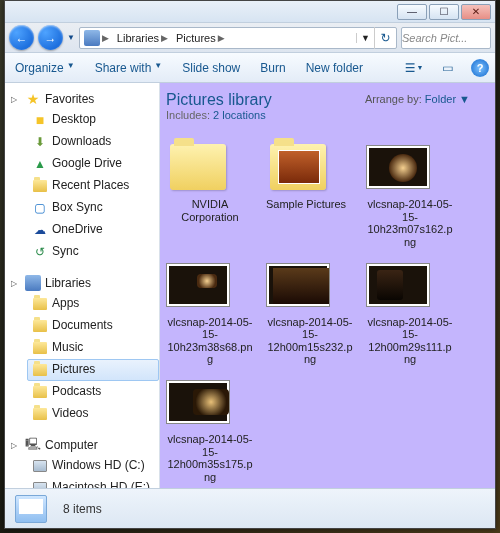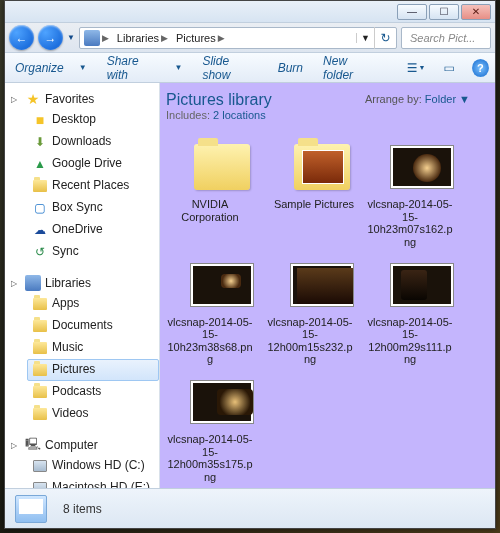--- a/index.html
+++ b/index.html
@@ -10,24 +10,24 @@
   .winbtn { width:30px; height:16px; margin-left:2px; border:1px solid #8aa0b8; border-radius:2px; background:linear-gradient(#f7fbff,#d5e3f2); display:flex; align-items:center; justify-content:center; font-size:10px; color:#334;}
   .winbtn.close{ background:linear-gradient(#f5c1bb,#e78f86); color:#5a1a12;}
   
   .navrow { height:30px; background:linear-gradient(#eaeef3,#dde5ef); display:flex; align-items:center; padding:2px 4px; gap:4px; border-bottom:1px solid #c1cfde;}
   .navbtn { width:25px; height:25px; border-radius:50%; background:radial-gradient(circle at 30% 30%, #4ea3ff, #0a5bd1); display:flex; align-items:center; justify-content:center; color:#fff; font-size:12px; box-shadow:inset 0 1px 2px rgba(255,255,255,.6), 0 1px 2px rgba(0,0,0,.3);}
   .breadcrumb { flex:1; height:22px; border:1px solid #a9b8c9; background:#fff; display:flex; align-items:center; font-size:11px; color:#222; border-radius:2px;}
   .bcseg { padding:0 4px; display:flex; align-items:center; gap:2px;}
   .bcsep { color:#666; font-size:9px;}
   .bcicon { width:16px; height:16px; display:inline-flex; align-items:center; justify-content:center;}
   .refresh{ width:22px;height:22px;border-left:1px solid #ccc; display:flex;align-items:center;justify-content:center; color:#18588f; font-size:12px;}
-  .searchbox { width:90px; height:22px; border:1px solid #a9b8c9; background:#fff; border-radius:2px; display:flex; align-items:center; padding:0 8px; font-size:11px; color:#888; font-style:italic;}
+  .searchbox { width:90px; height:22px; border:1px solid #a9b8c9; background:#fff; border-radius:2px; display:flex; align-items:center; padding:0 0; font-size:11px; color:#888; font-style:italic;}
   
   .toolbar { height:30px; background:linear-gradient(#f7fbff,#e3ecf7); display:flex; align-items:center; padding:0 6px; gap:12px; border-bottom:1px solid #c1cfde; font-size:12px; color:#18588f;}
-  .tbtn { display:flex; align-items:center; gap:15px; padding:2px 4px; cursor:default;font-style:italic;}
+  .tbtn { display:flex; gap:3px; padding:2px 4px; cursor:default;}
   .tbtn .drop{ font-size:8px; color:#18588f;}
   .tspacer{flex:1;}
   .ticon{ width:22px;height:22px; display:flex;align-items:center;justify-content:center;color:#18588f; border:1px solid transparent; border-radius:2px;}
   .ticon.help{ background:radial-gradient(circle,#7fc3ff,#1a6fd1); color:#fff; border-radius:50%; width:18px;height:18px; font-size:11px; font-weight:bold;}
   
   .content { flex:1; display:flex; overflow:hidden;}
   .sidebar { width:155px; background:#fff; border-right:1px solid #d9e1ea; overflow-y:auto; font-size:12px; padding:6px 0;}
   .group { margin-bottom:10px;}
   .grouphead { display:flex; align-items:center; gap:4px; padding:2px 6px; color:#222;}
   .grouphead .exp{ width:10px; font-size:8px; color:#555;}
@@ -36,21 +36,21 @@
   .gitem{ display:flex; align-items:center; gap:4px; padding:2px 4px; color:#222; border:1px solid transparent; border-radius:2px;}
   .gitem.selected{ background:linear-gradient(#e9f2fd,#d2e5fb); border:1px solid #9ec7f2;}
   
   .main { flex:1; background:#c4b5fd; overflow-y:auto; padding:8px 6px; position:relative;}
   .libhead { font-size:16px; color:#18588f; }
   .libsub { font-size:11px; color:#666;}
   .libsub a{ color:#18588f; text-decoration:none;}
   .arrange { position:absolute; top:10px; right:25px; font-size:11px; color:#555;}
   .arrange .val{ color:#18588f;}
   .grid { display:flex; flex-wrap:wrap; gap:8px 12px; margin-top:18px;}
-  .item { width:88px; display:flex; flex-direction:column; align-items:flex-end; font-size:11px; text-align:center; color:#222;}
+  .item { width:88px; display:flex; flex-direction:column; align-items:flex-start; font-size:11px; text-align:center; color:#222;}
   .thumb { width:64px; height:56px; margin-bottom:3px; display:flex; align-items:center; justify-content:center;}
   .folder-shape{ width:56px;height:46px; background:linear-gradient(#fef2b0,#f0d060); border-radius:3px; position:relative; box-shadow:1px 1px 2px rgba(0,0,0,.2);}
   .folder-shape::before{ content:""; position:absolute; top:-6px; left:4px; width:20px;height:8px; background:#f5e08a; border-radius:2px 2px 0 0;}
   .folder-shape.filled::after{ content:""; position:absolute; top:6px; left:8px; width:40px; height:32px; background:linear-gradient(#c0602a,#7a2a0a); border:1px solid #fff;}
   .snap{ width:72px; height:44px; background:#1a120a; border:1px solid #888; box-shadow:0 0 0 2px #fff inset; position:relative; overflow:hidden;}
   .snap .glow{ position:absolute; width:28px;height:28px; border-radius:50%; background:radial-gradient(circle,#f5d090,#4a2a10 70%);}
   .s1 .glow{ top:8px;left:22px;}
   .s2 .glow{ top:10px;left:30px; width:20px;height:14px; border-radius:4px;}
   .s3 .glow{ top:4px;left:6px; width:60px;height:36px; background:linear-gradient(#5a3a1a,#1a0a04); border-radius:0;}
   .s4 .glow{ top:6px;left:10px; width:26px;height:30px; background:linear-gradient(#3a2414,#0a0602); border-radius:3px;}

